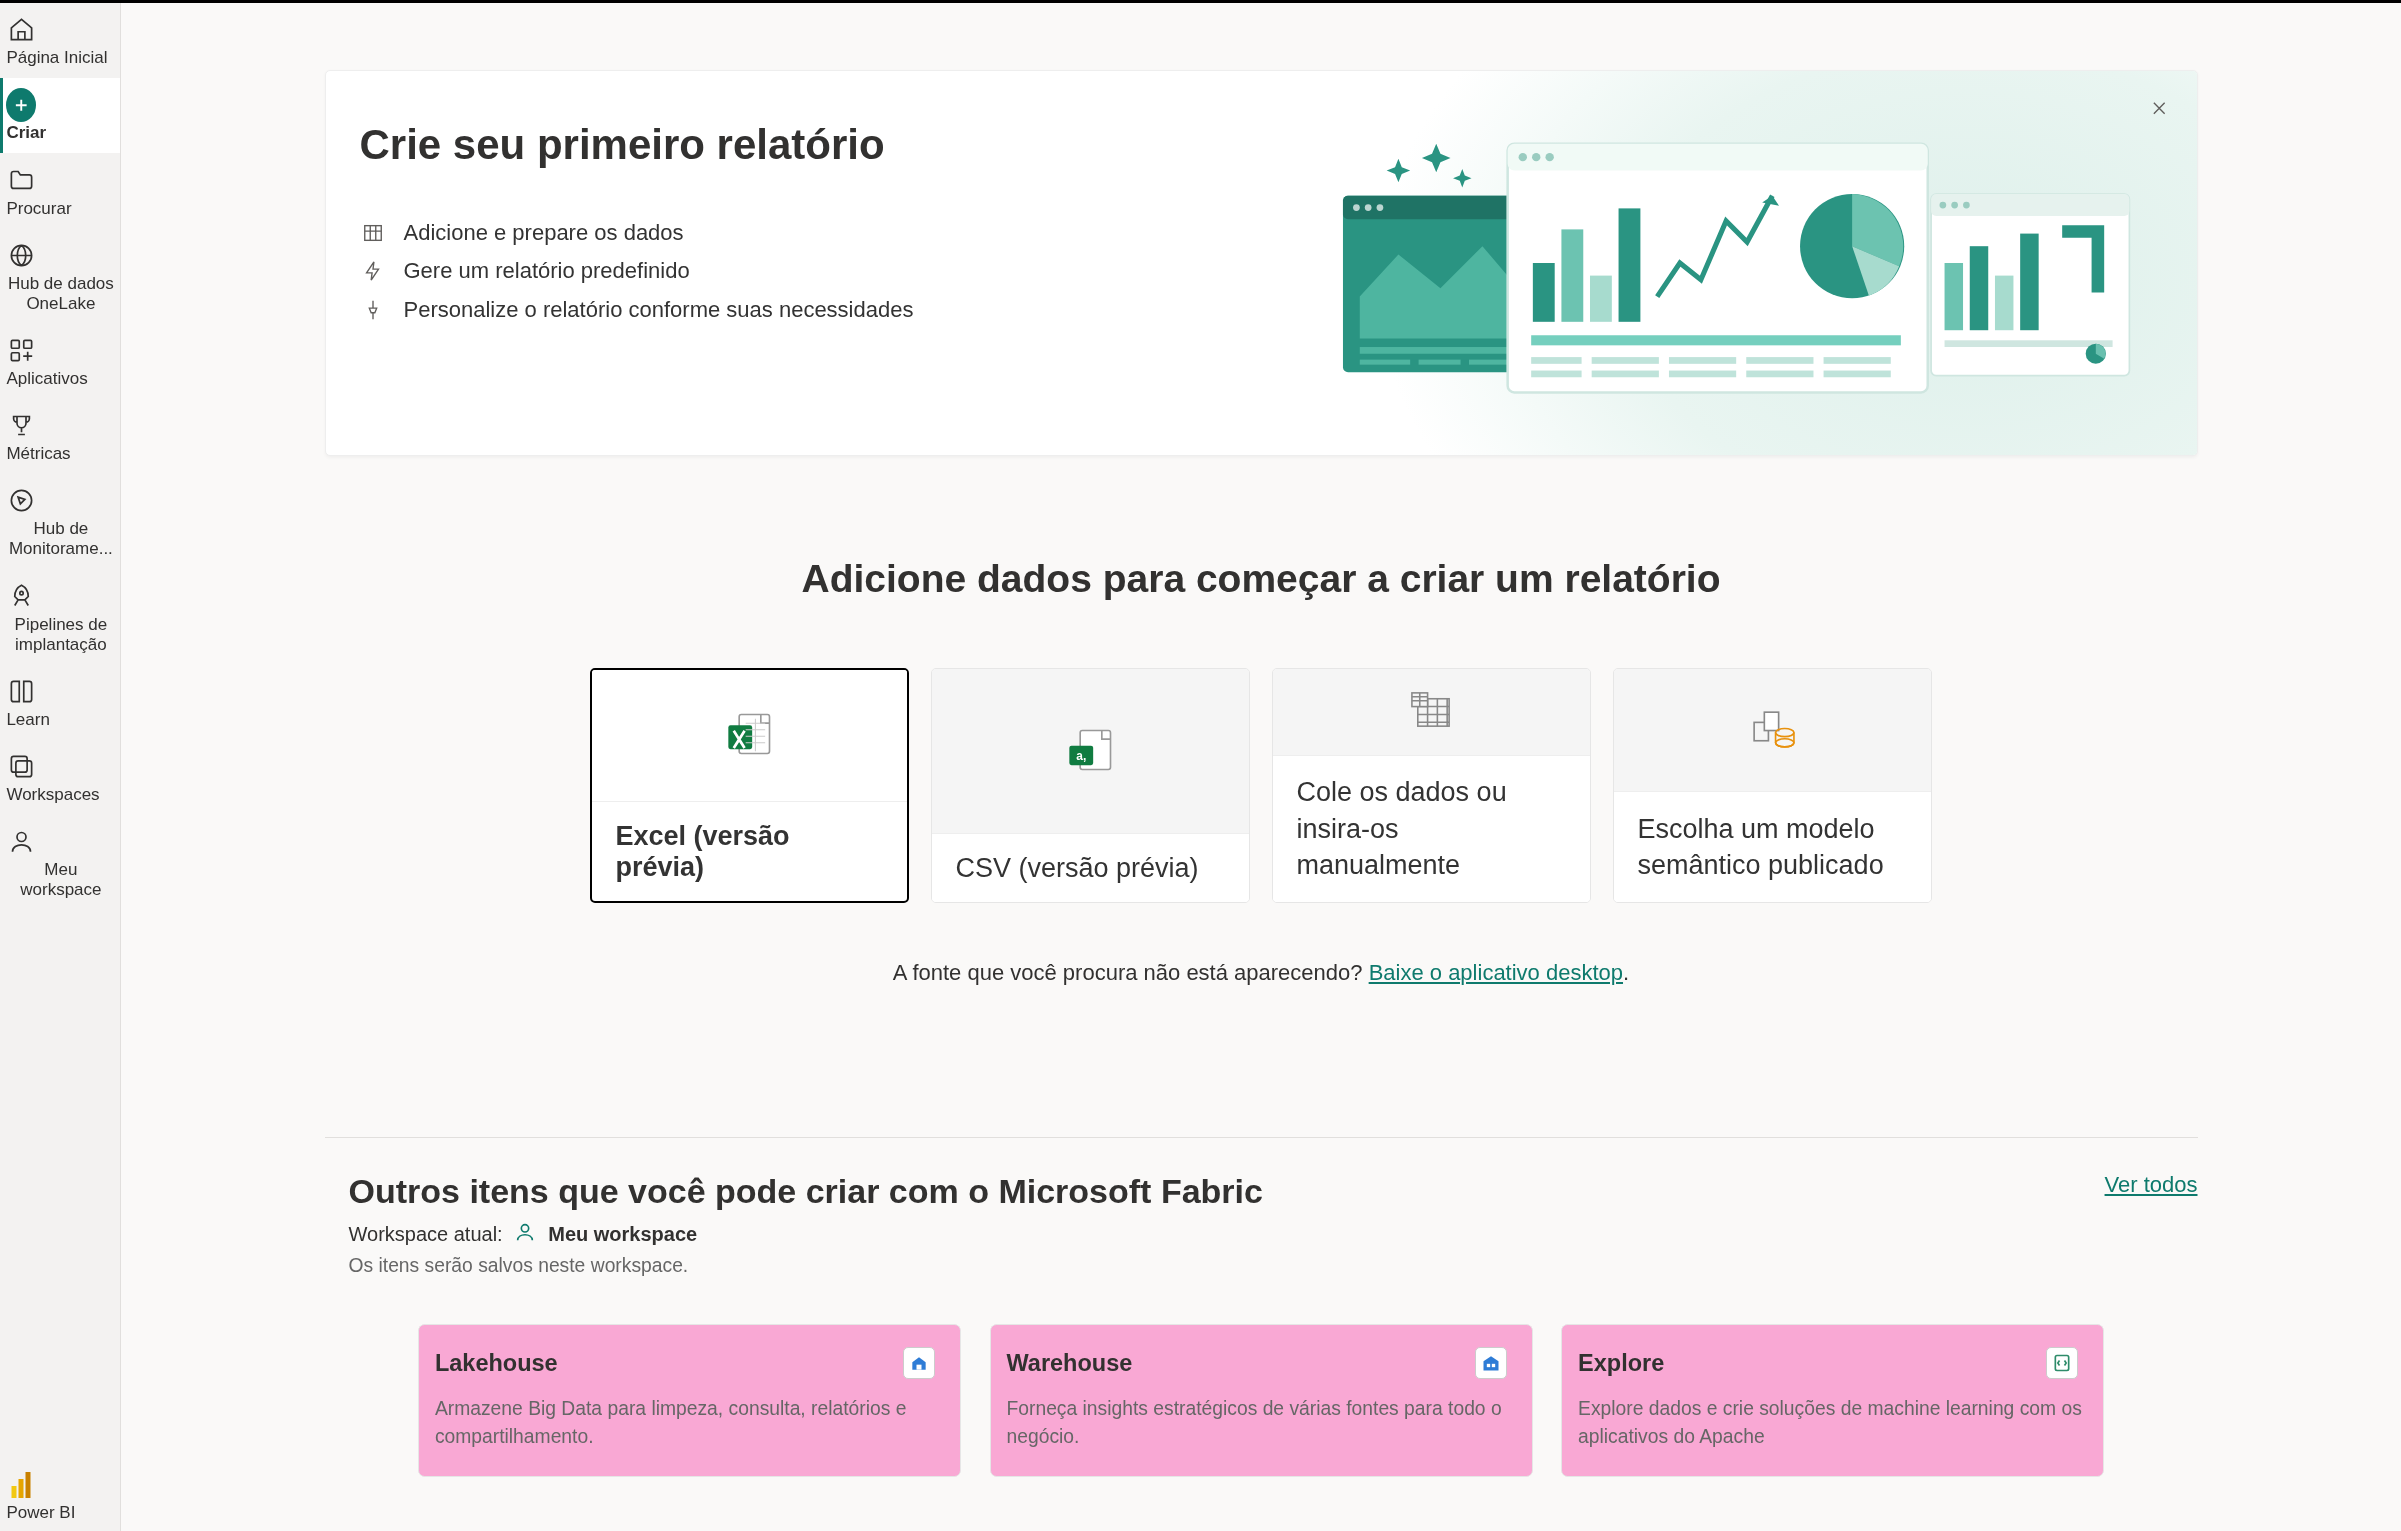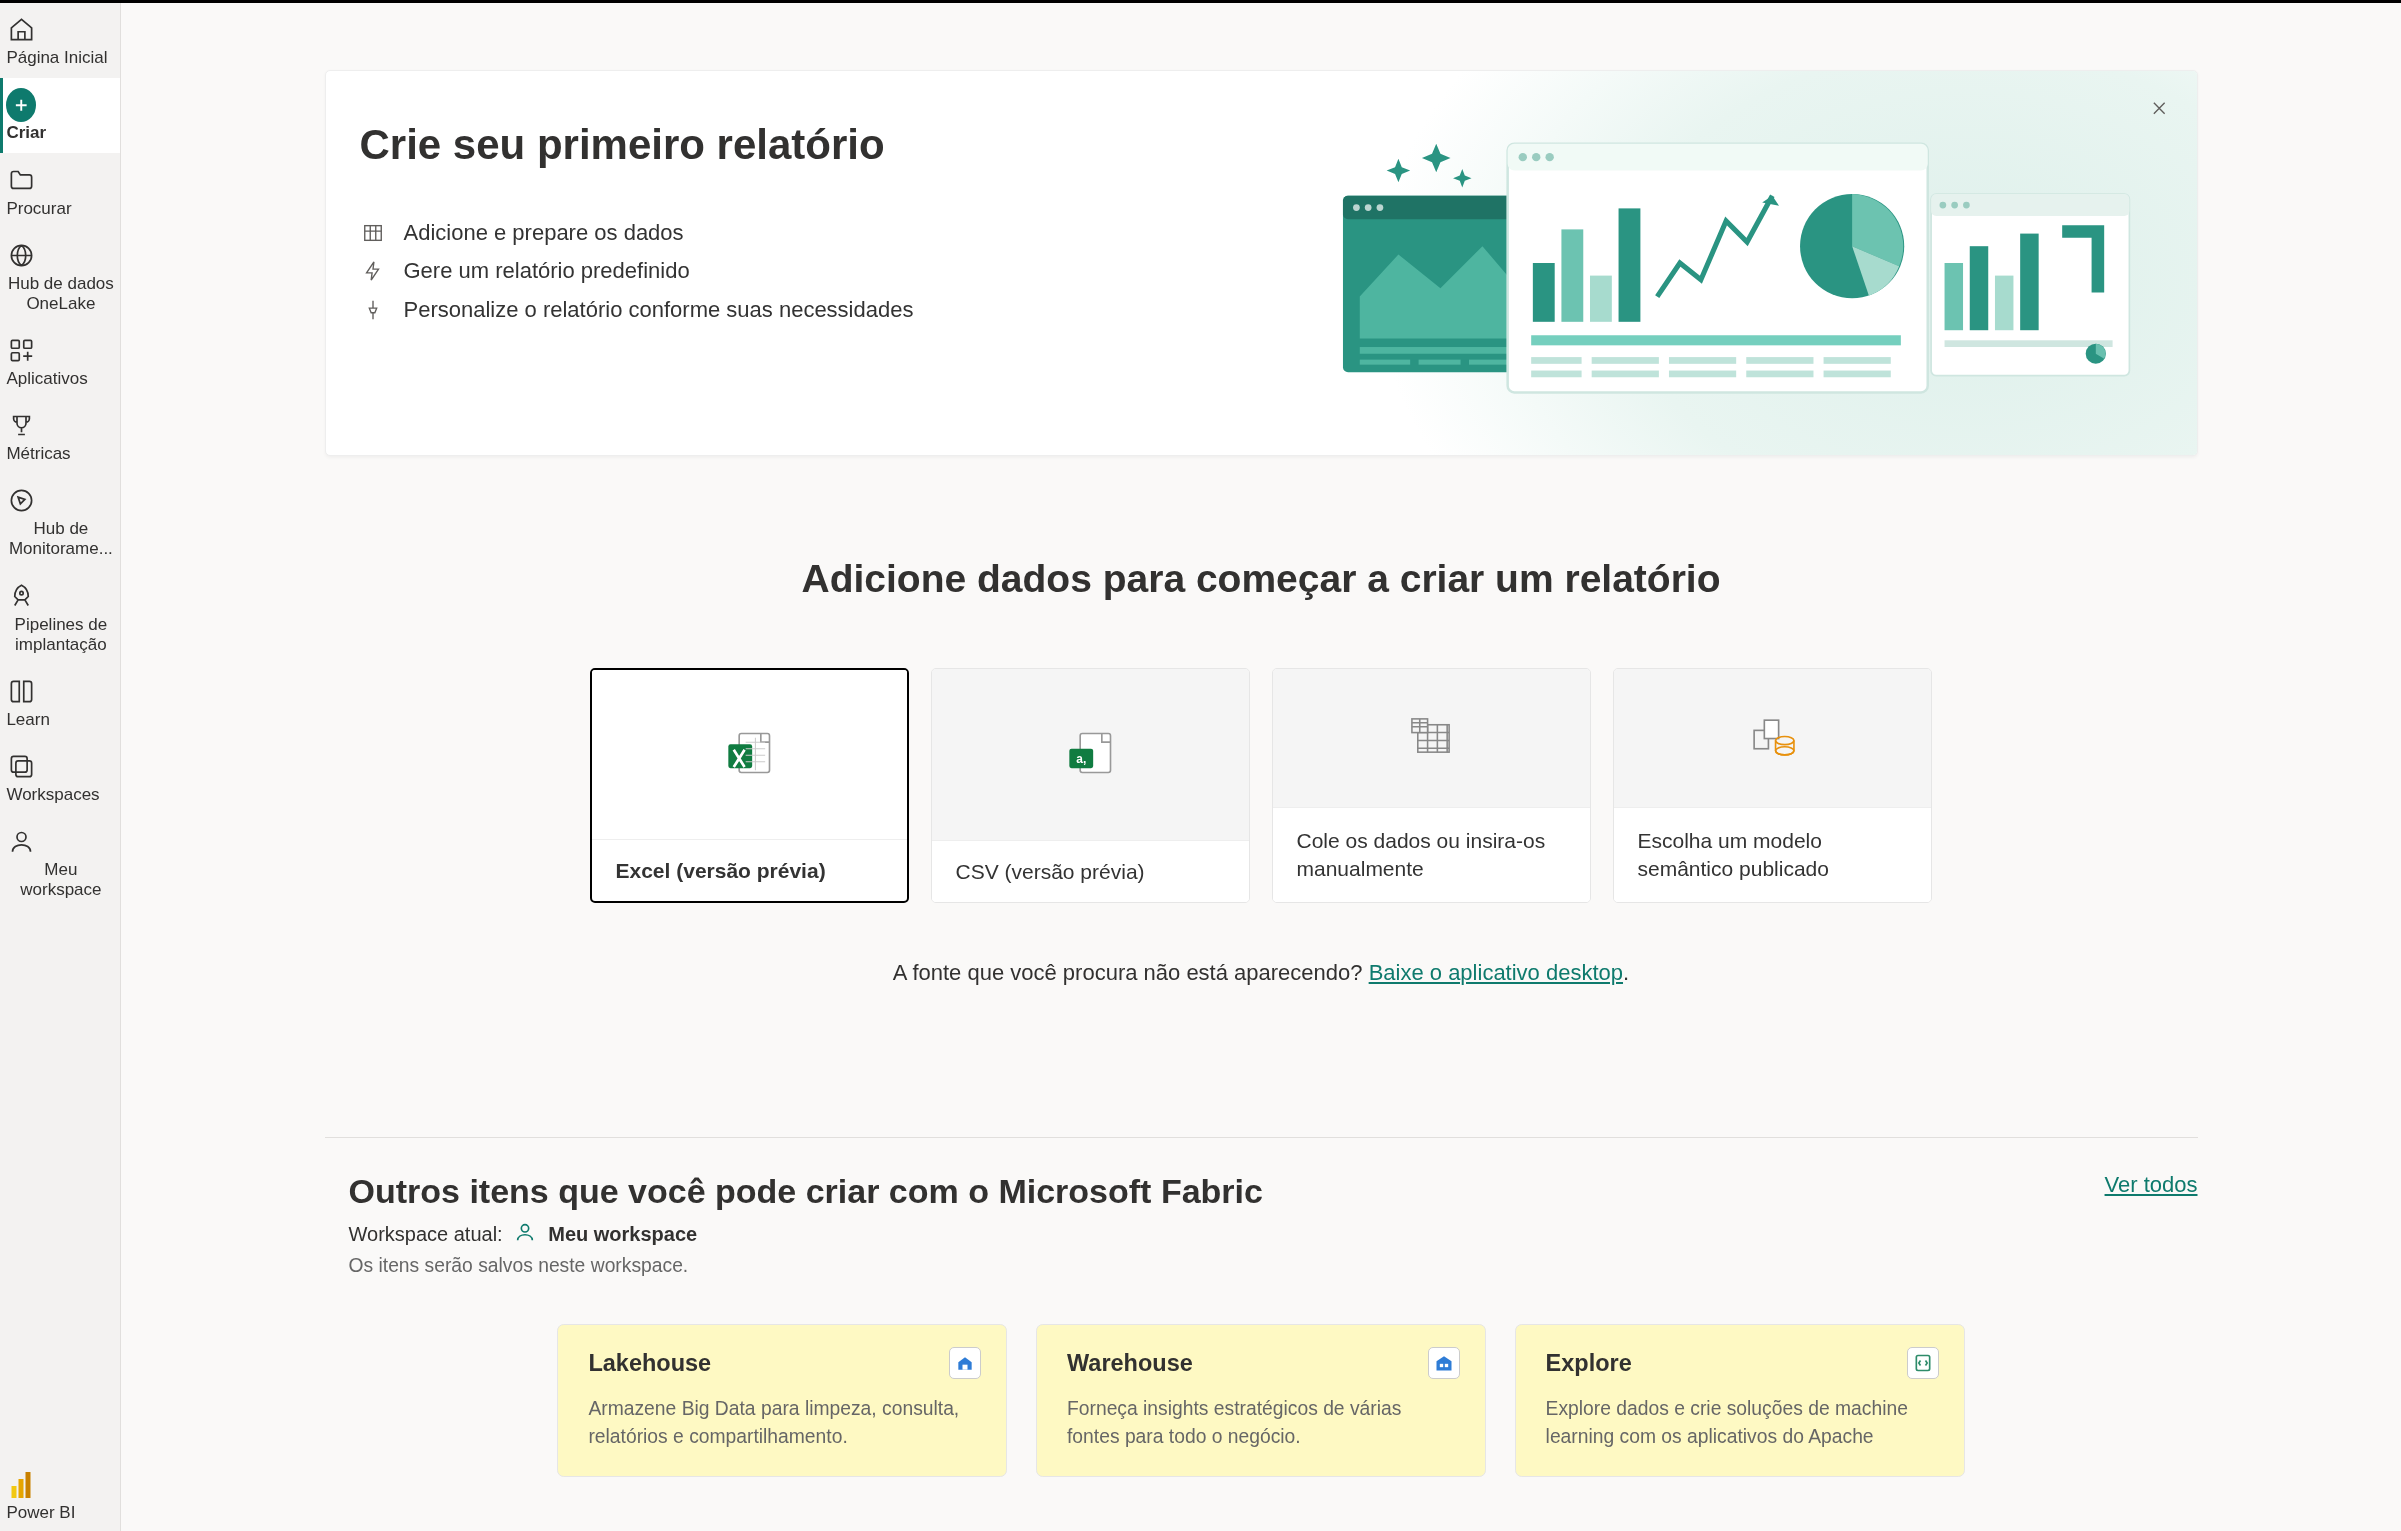--- a/index.html
+++ b/index.html
@@ -41,42 +41,42 @@
   .close-btn{position:absolute;top:23.5px;right:23.5px;width:27px;height:27px;display:flex;align-items:center;justify-content:center;cursor:pointer;z-index:5;color:#605e5c;font-size:23.5px;}
 
   
   .section-title{font-size:39px;font-weight:600;text-align:center;margin:101px 0 67px;}
 
   
   .cards-row{display:flex;gap:22px;justify-content:center;}
   .data-card{width:319px;height:235px;border:1.7px solid #e6e6e6;border-radius:5px;background:#fafafa;display:flex;flex-direction:column;overflow:hidden;cursor:pointer;}
   .data-card.selected{border:2.5px solid #000;background:#fff;}
   .data-card .card-top{flex:1;display:flex;align-items:center;justify-content:center;}
-  .data-card .card-label{padding:18.5px 23.5px;font-size:21px;color:#333;border-top:0.8px solid #eee;}
+  .data-card .card-label{padding:18.5px 23.5px;font-size:27px;color:#333;border-top:0.8px solid #eee;}
   .data-card.selected .card-top{background:#fff;}
   .data-card.selected .card-label{font-weight:600;}
   .data-card:not(.selected) .card-top{background:#f5f5f5;}
   .data-card:not(.selected) .card-label{background:#fff;}
 
   
   .help-text{text-align:center;font-size:22px;margin-top:57px;}
   .help-text a{color:var(--link);text-decoration:underline;}
 
   hr.sep{border:none;border-top:0.8px solid #e1dfdd;margin:151px 0 34px;}
 
   
   .fabric-head{display:flex;align-items:flex-start;justify-content:space-between;margin-left:24px;}
   .fabric-title{font-size:34px;font-weight:600;margin:0 0 10px;}
   .ws-line{font-size:20px;color:var(--text);display:flex;align-items:center;gap:11.8px;margin:6.7px 0;}
   .ws-line .ws-name{font-weight:600;}
   .hint{font-size:19.3px;color:#666;margin-top:6.7px;}
   .see-all{color:var(--link);font-size:22px;text-decoration:underline;}
 
   .fabric-cards{display:flex;gap:28.6px;justify-content:center;margin-top:47px;}
-  .fabric-card{width:450px;border:0.8px solid #e6e6e6;border-radius:6.7px;background:#fef9c3;padding:25px 30px;position:relative;}
+  .fabric-card{width:543px;border:0.8px solid #e6e6e6;border-radius:6.7px;background:#f9a8d4;padding:25px 16px;position:relative;}
   .fabric-card h3{font-size:23.5px;font-weight:600;margin:0 0 18.5px;}
   .fabric-card p{font-size:19.3px;color:#666;margin:0;line-height:1.45;}
   .fabric-badge{position:absolute;top:22px;right:25px;width:32px;height:32px;border:0.8px solid #ccc;border-radius:5px;display:flex;align-items:center;justify-content:center;background:#fff;}
 </style>
 </head>
 <body>
 
 <nav class="sidebar">
   <div class="nav-item">
     <div class="nav-icon">

